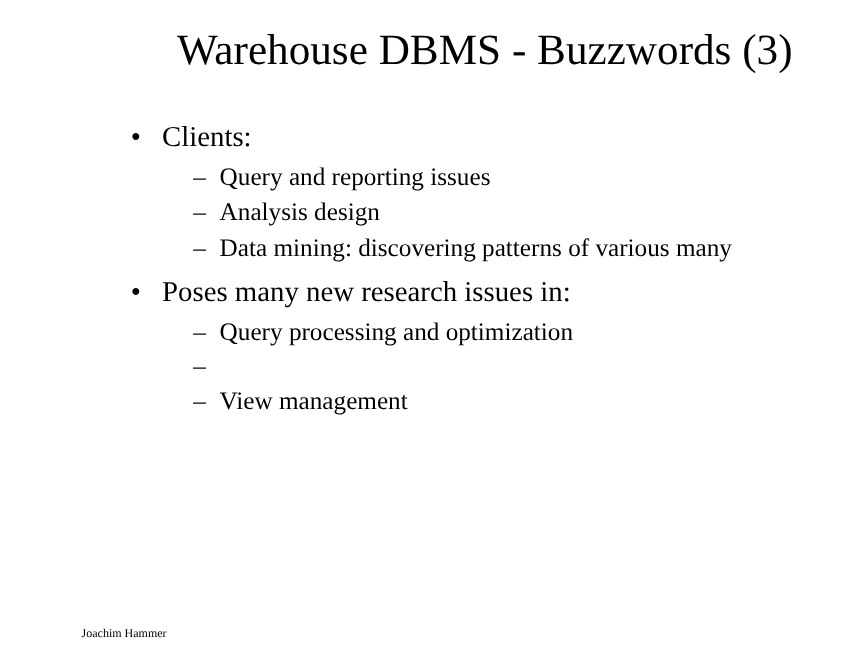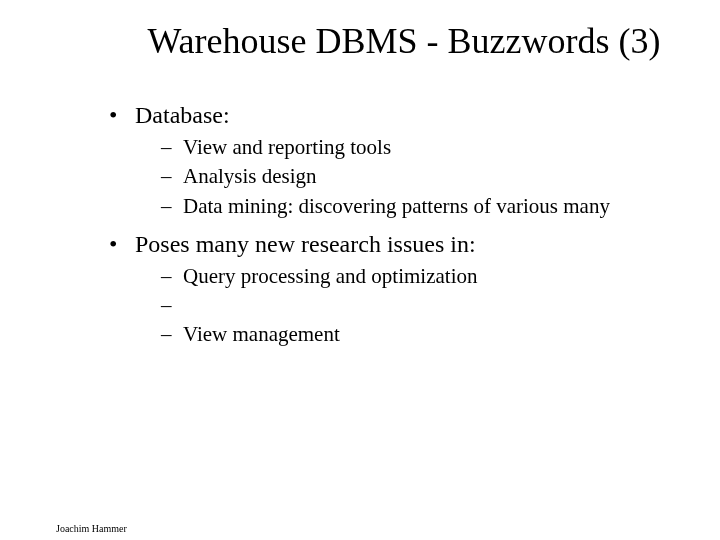--- a/index.html
+++ b/index.html
@@ -69,21 +69,21 @@
     margin-bottom: 3px;
   }
   ul.level2 > li .dash {
     width: 22px;
     flex: 0 0 22px;
   }
   .italic {
   }
   .footer-author {
     position: absolute;
-    left: 12px;
+    left: 24px;
     bottom: 6px;
     font-size: 10px;
   }
   .footer-page {
     position: absolute;
     right: 10px;
     bottom: 20px;
     font-size: 11px;
   }
 </style>
@@ -93,26 +93,26 @@
 <div class="slide">
 
   <div class="title">Warehouse DBMS - Buzzwords (3)</div>
 
   <div class="body">
     <ul class="level1">
 
       <li>
         <div class="row">
           <span class="bullet">•</span>
-          <span class="txt">Database:</span>
+          <span class="txt">Clients:</span>
         </div>
         <ul class="level2">
           <li>
             <span class="dash">–</span>
-            <span>View and reporting tools</span>
+            <span>Query and reporting issues</span>
           </li>
           <li>
             <span class="dash">–</span>
             <span>Analysis design</span>
           </li>
           <li>
             <span class="dash">–</span>
             <span><span class="italic">Data mining</span><span>: discovering patterns of various many</span></span>
           </li>
         </ul>

